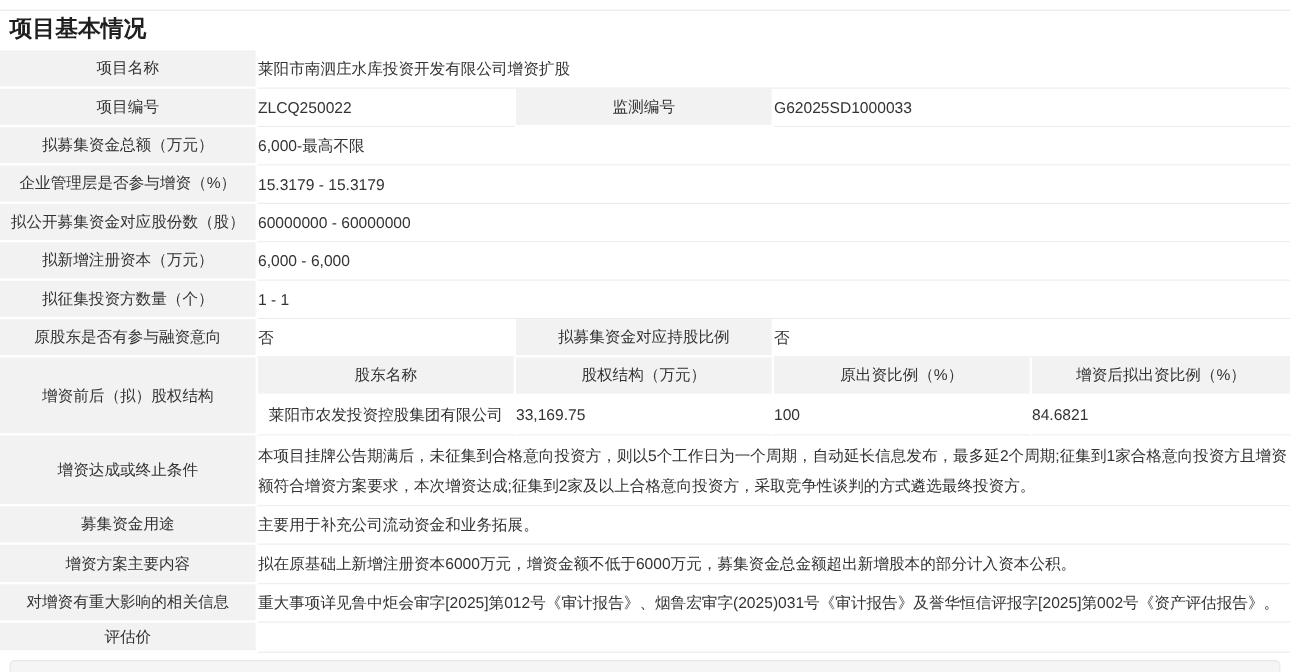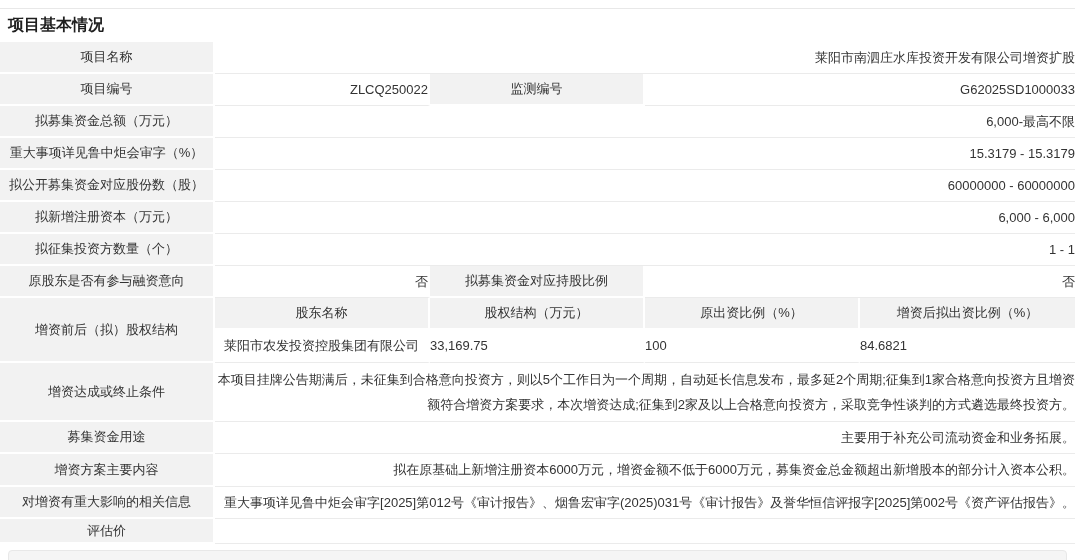--- a/index.html
+++ b/index.html
@@ -11,21 +11,21 @@
     background: #ffffff;
     font-family: "Liberation Sans", "DejaVu Sans", sans-serif;
     color: #333333;
     font-size: 13px;
   }
   .top-gap { height: 8px; }
   .top-divider { border-top: 1px solid #e8e8e8; height: 0; }
   .section-title {
     padding: 8px 8px 9px 8px;
     font-weight: 700;
-    font-size: 16px;
+    font-size: 19px;
     color: #1f1f1f;
     line-height: 16px;
   }
   table.info-table {
     width: 1075px;
     border-collapse: separate;
     border-spacing: 0;
     table-layout: fixed;
   }
   table.info-table col { width: 215px; }
@@ -37,21 +37,21 @@
   }
   td.label {
     background: #f2f2f2;
     text-align: center;
     border-right: 2px solid #ffffff;
     border-bottom: 2px solid #ffffff;
     color: #333333;
   }
   td.value {
     background: #ffffff;
-    text-align: right;
+    text-align: left;
     border-right: 2px solid #ffffff;
     border-bottom: 1px solid #ebebeb;
     color: #333333;
   }
   td.value.nowrap { white-space: nowrap; }
   td.subhead {
     background: #f2f2f2;
     text-align: center;
     border-right: 2px solid #ffffff;
     border-bottom: 2px solid #ffffff;
@@ -118,21 +118,21 @@
     <td class="label">监测编号</td>
     <td class="value nowrap no-right" colspan="2">G62025SD1000033</td>
   </tr>
 
   <tr class="std">
     <td class="label">拟募集资金总额（万元）</td>
     <td class="value nowrap no-right" colspan="4">6,000-最高不限</td>
   </tr>
 
   <tr class="std">
-    <td class="label">重大事项详见鲁中炬会审字（%）</td>
+    <td class="label">企业管理层是否参与增资（%）</td>
     <td class="value nowrap no-right" colspan="4">15.3179 - 15.3179</td>
   </tr>
 
   <tr class="std">
     <td class="label">拟公开募集资金对应股份数（股）</td>
     <td class="value nowrap no-right" colspan="4">60000000 - 60000000</td>
   </tr>
 
   <tr class="std">
     <td class="label">拟新增注册资本（万元）</td>

